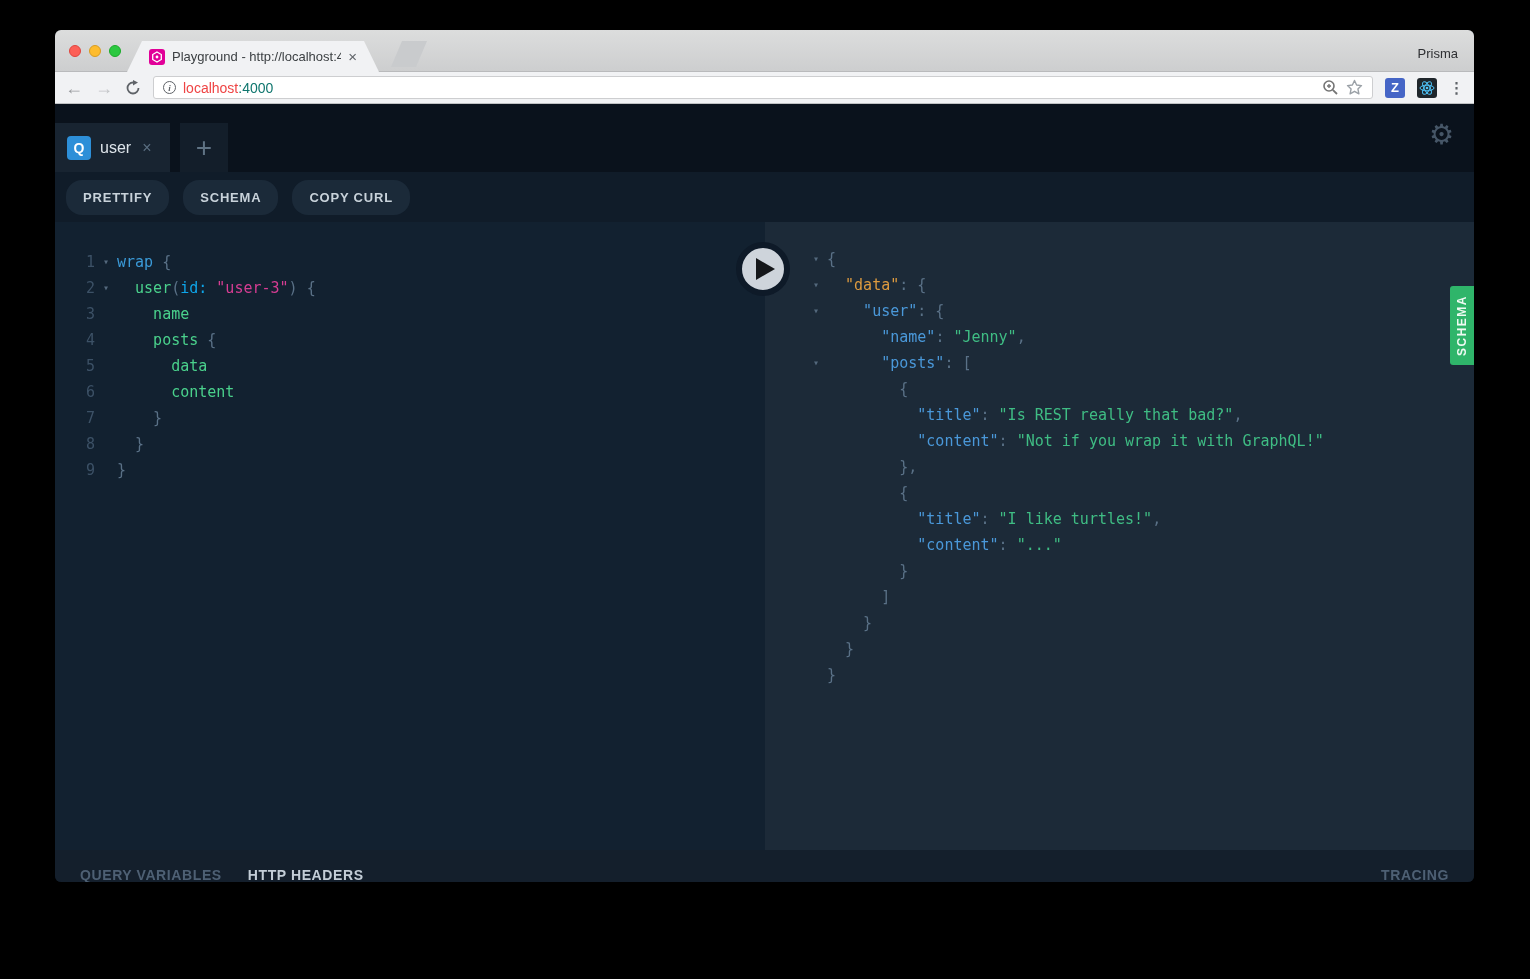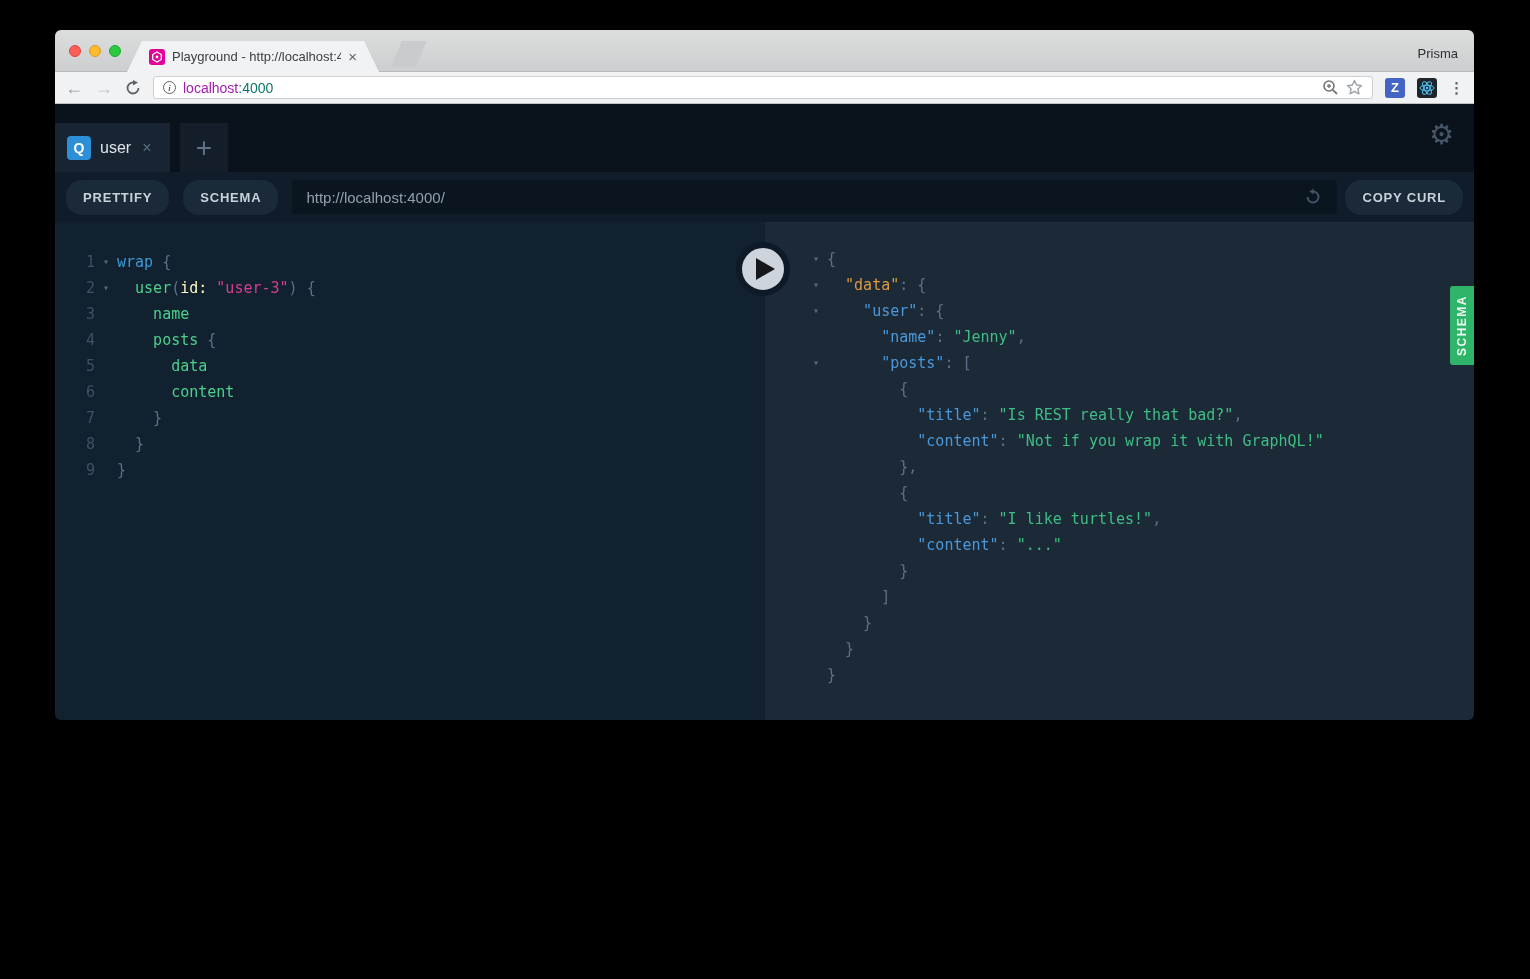--- a/index.html
+++ b/index.html
@@ -1,18 +1,18 @@
 <!DOCTYPE html>
 <html><head>
 <meta charset="utf-8">
 <style>
   * { margin:0; padding:0; box-sizing:border-box; }
   html,body { width:1530px; height:979px; background:#000; font-family:"Liberation Sans", sans-serif; overflow:hidden; }
 
-  .window { position:absolute; left:55px; top:30px; width:1419px; height:690px;
+  .window { position:absolute; left:55px; top:30px; width:1419px; height:852px;
             border-radius:6px; overflow:hidden; background:#0c141f;
             box-shadow:0 10px 30px rgba(0,0,0,.6); }
 
   
   .titlebar { position:relative; height:42px; background:linear-gradient(180deg,#dcdddd,#cdcecf);
               border-bottom:1px solid #b9babc; }
   .traffic { position:absolute; left:14px; top:15px; display:flex; gap:8px; }
   .light { width:12px; height:12px; border-radius:50%; }
   .light.red    { background:#fc5f57; border:1px solid #e0443e; }
   .light.yellow { background:#febc2e; border:1px solid #d89c22; }
@@ -33,21 +33,21 @@
   
   .addressbar { height:32px; background:#f1f2f4; border-bottom:1px solid #bfc1c3;
                 display:flex; align-items:center; padding:0 10px; gap:12px; }
   .nav-arrow { font-size:18px; line-height:1; }
   .nav-back { color:#9a9da0; } .nav-fwd { color:#c3c5c7; }
   .url-field { flex:1; height:23px; background:#fff; border:1px solid #cdced0; border-radius:3px;
                display:flex; align-items:center; padding:0 9px; gap:7px; font-size:14px; }
   .info-circ { width:13px; height:13px; border:1.5px solid #5f6368; border-radius:50%; color:#5f6368;
                font-size:9px; font-weight:700; display:flex; align-items:center; justify-content:center;
                font-family:"Liberation Serif", serif; font-style:italic; }
-  .url-host { color:#a21caf; } .url-port { color:#0f766e; }
+  .url-host { color:#ef4444; } .url-port { color:#0f766e; }
   .url-spacer { flex:1; }
   .ext-badge { width:20px; height:20px; border-radius:3px; display:flex; align-items:center; justify-content:center; }
   .ext-z { background:#4565c6; color:#fff; font-size:13px; font-weight:700; }
   .ext-atom { background:#1f262b; }
   .dots-menu { color:#5f6368; font-size:15px; font-weight:700; letter-spacing:0; }
 
   
   .playground { height:796px; display:flex; flex-direction:column; background:#0b131d; }
 
   .session-bar { position:relative; height:68px; background:#0a121c; flex-shrink:0; }
@@ -73,21 +73,21 @@
   .editors { flex:1; position:relative; display:flex; overflow:hidden; }
   .query-pane { width:710px; background:#122130; padding-top:27px; flex-shrink:0; }
   .response-pane { flex:1; background:#1c2a38; padding-top:24px; }
 
   .code-line { display:flex; font-family:"DejaVu Sans Mono", monospace; font-size:15px; line-height:26px; white-space:pre; }
   .query-pane .ln { width:40px; text-align:right; color:#3c5166; flex-shrink:0; }
   .fold { width:22px; text-align:center; color:#54697d; font-size:10px; flex-shrink:0; }
   .response-pane .code-line { padding-left:40px; }
   .tk-kw   { color:#3b9bd9; }
   .tk-field{ color:#4ad18c; }
-  .tk-arg  { color:#fef9c3; }
+  .tk-arg  { color:#0ea5e9; }
   .tk-pstr { color:#d63d93; }
   .tk-pun  { color:#5a7187; }
   .tk-key  { color:#4a98d9; }
   .tk-key2 { color:#de9b3f; }
   .tk-str  { color:#3fbd84; }
 
   .play-btn { position:absolute; left:681px; top:20px; width:54px; height:54px; border-radius:50%;
               background:#ced4db; border:6px solid #0e1a28; display:flex; align-items:center;
               justify-content:center; cursor:pointer; z-index:3; }
   .play-tri { width:0; height:0; border-left:19px solid #15171a; border-top:11px solid transparent;
@@ -182,30 +182,20 @@
         <span class="session-title">user</span>
         <span class="session-close">×</span>
       </div>
       <div class="plus-tab">+</div>
       <div class="gear">⚙</div>
     </div>
 
     <div class="toolbar">
       <div class="tb-btn">PRETTIFY</div>
       <div class="tb-btn">SCHEMA</div>
-      <div class="endpoint">
-        <span>http://localhost:4000/</span>
-        <span class="spacer"></span>
-        <span>
-          <svg width="20" height="20" viewBox="0 0 20 20">
-            <path d="M4.5 10 A5.5 5.5 0 1 0 10 4.5" fill="none" stroke="#42536a" stroke-width="2"></path>
-            <polygon points="10.8,1.6 6.4,4.5 10.8,7.4" fill="#42536a"></polygon>
-          </svg>
-        </span>
-      </div>
       <div class="tb-btn">COPY CURL</div>
     </div>
 
     <div class="editors">
       <div class="query-pane" id="query-pane">
           <div class="code-line"><span class="ln">1</span><span class="fold">▾</span><span class="code"><span class="tk-kw">wrap</span><span class="tk-pun"> {</span></span></div>
           <div class="code-line"><span class="ln">2</span><span class="fold">▾</span><span class="code"><span class="tk-pun">  </span><span class="tk-field">user</span><span class="tk-pun">(</span><span class="tk-arg">id:</span><span class="tk-pun"> </span><span class="tk-pstr">"user-3"</span><span class="tk-pun">) {</span></span></div>
           <div class="code-line"><span class="ln">3</span><span class="fold"></span><span class="code"><span class="tk-field">    name</span></span></div>
           <div class="code-line"><span class="ln">4</span><span class="fold"></span><span class="code"><span class="tk-field">    posts</span><span class="tk-pun"> {</span></span></div>
           <div class="code-line"><span class="ln">5</span><span class="fold"></span><span class="code"><span class="tk-field">      data</span></span></div>
@@ -234,15 +224,21 @@
           <div class="code-line"><span class="fold"></span><span class="code"><span class="tk-pun">}</span></span></div>
         </div>
       <div class="play-btn">
         <div class="play-tri"></div>
       </div>
       <div class="schema-tab">
         <span>SCHEMA</span>
       </div>
     </div>
 
+    <div class="footer">
+      <span class="dim">QUERY VARIABLES</span>
+      <span class="lit">HTTP HEADERS</span>
+      <span class="spacer"></span>
+      <span class="dim">TRACING</span>
+    </div>
 
   </div>
 </div>
 
 </body></html>

